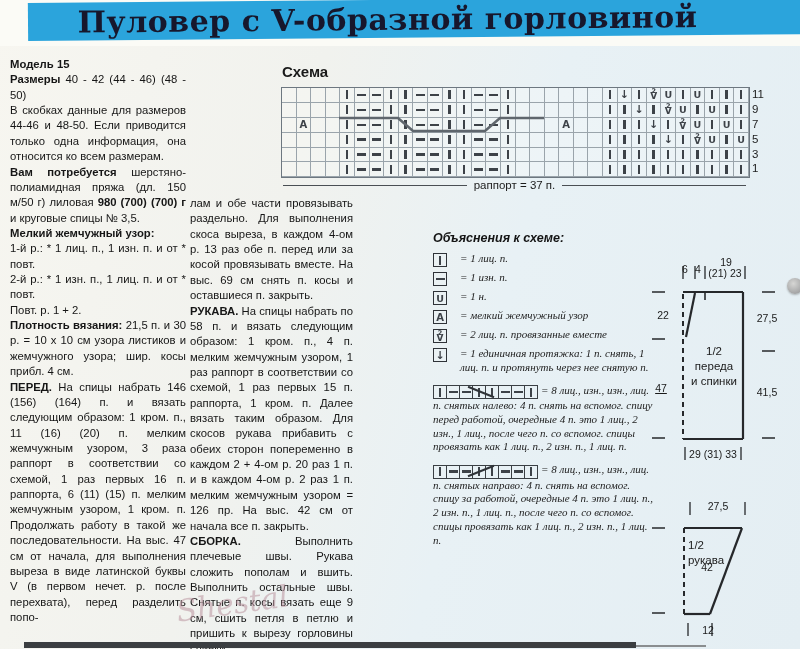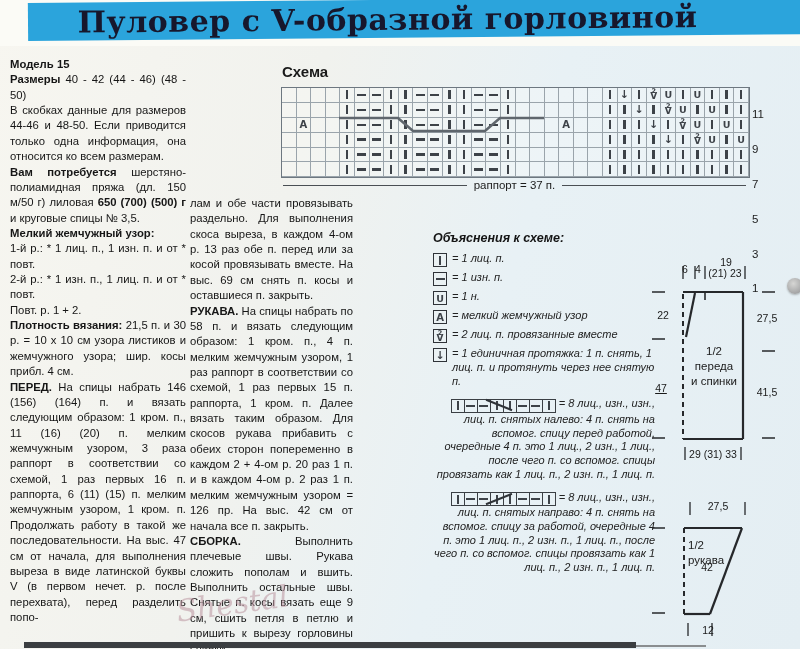--- a/index.html
+++ b/index.html
@@ -24,30 +24,30 @@
   .sym-k::after{content:"";width:2.4px;height:9px;background:#3d4248;}
   .sym-p::after{content:"";width:9px;height:2.4px;background:#3d4248;}
   .sym-U::after{content:"U";font:600 9.5px "DejaVu Sans",sans-serif;color:#3d4248;}
   .sym-A::after{content:"A";font:700 10px "DejaVu Sans",sans-serif;color:#3d4248;}
   .sym-d::after{content:"\2193";font:700 11px "DejaVu Sans",sans-serif;color:#3d4248;}
   .sym-t::after{content:"V";font:700 9px "DejaVu Sans",sans-serif;color:#3d4248;margin-top:3px;}
   .sym-t::before{content:"2";position:absolute;top:-1px;left:50%;transform:translateX(-50%);
                  font:600 6.5px "DejaVu Sans",sans-serif;color:#3d4248;}
   .cable-overlay{position:absolute;left:281px;top:87px;pointer-events:none;}
   .rownums{position:absolute;left:752px;top:87px;}
-  .rownum{height:14.9px;line-height:14.9px;font-size:11.5px;color:#1d1d1d;margin-top:20px;}
+  .rownum{height:14.9px;line-height:14.9px;font-size:11.5px;color:#1d1d1d;}
   .rapport{position:absolute;left:283px;top:179px;width:463px;display:flex;align-items:center;
            gap:7px;font-size:11.5px;color:#1b1b1b;}
   .rline{flex:1;border-top:1.6px solid #4a4f54;height:0;}
   .legend-heading{position:absolute;left:433px;top:231px;font-size:12.5px;font-weight:bold;
                   font-style:italic;color:#141414;}
   .legend-list{position:absolute;left:433px;top:252px;width:222px;font-size:11px;line-height:1.25;}
   .ltext{font-style:italic;color:#222;}
-  .legend-item{display:flex;gap:5px;margin-bottom:4px;}
-  .legend-item.block{display:block;margin-top:9px;text-align:right;}
+  .legend-item{display:flex;gap:13px;margin-bottom:4px;font-family:Liberation Serif, serif;}
+  .legend-item.block{display:block;margin-top:9px;}
   .lbox{flex:0 0 auto;width:12px;height:12px;border:1.6px solid #2f3338;position:relative;
         display:inline-flex;align-items:center;justify-content:center;margin-top:1px;background:#fff0;}
   .strip{display:inline-flex;position:relative;vertical-align:-3px;margin-right:3px;}
   .lcell{width:12px;height:12px;border:1px solid #3a3f44;border-left:none;position:relative;
          display:inline-flex;align-items:center;justify-content:center;}
   .lcell:first-child{border-left:1px solid #3a3f44;}
   .slash{position:absolute;top:5.5px;left:34px;width:28px;height:2.2px;background:#2f3338;}
   .slash.left{transform:rotate(22deg);}
   .slash.right{transform:rotate(-22deg);}
   .schematic{position:absolute;width:152px;}
@@ -70,21 +70,21 @@
   <div class="top-strip"></div>
 
   <div class="banner">
     <h1>Пуловер с V-образной горловиной</h1>
   </div>
 
   <div class="textcol col-left">
       <p class="para"><b>Модель 15</b></p>
       <p class="para"><b>Размеры </b>40 - 42 (44 - 46) (48 - 50)</p>
       <p class="para">В скобках данные для размеров 44-46 и 48-50. Если приводится только одна информация, она относится ко всем размерам.</p>
-      <p class="para"><b>Вам потребуется </b>шерстяно-полиамидная пряжа (дл. 150 м/50 г) лиловая <b>650 (700) (500) г</b> и круговые спицы № 3,5.</p>
+      <p class="para"><b>Вам потребуется </b>шерстяно-полиамидная пряжа (дл. 150 м/50 г) лиловая <b>980 (700) (700) г</b> и круговые спицы № 3,5.</p>
       <p class="para"><b>Мелкий жемчужный узор:</b></p>
       <p class="para">1-й р.: * 1 лиц. п., 1 изн. п. и от * повт.</p>
       <p class="para">2-й р.: * 1 изн. п., 1 лиц. п. и от * повт.</p>
       <p class="para">Повт. р. 1 + 2.</p>
       <p class="para"><b>Плотность вязания: </b>21,5 п. и 30 р. = 10 х 10 см узора листиков и жемчужного узора; шир. косы прибл. 4 см.</p>
       <p class="para"><b>ПЕРЕД. </b>На спицы набрать 146 (156) (164) п. и вязать следующим образом: 1 кром. п., 11 (16) (20) п. мелким жемчужным узором, 3 раза раппорт в соответствии со схемой, 1 раз первых 16 п. раппорта, 6 (11) (15) п. мелким жемчужным узором, 1 кром. п. Продолжать работу в такой же последовательности. На выс. 47 см от начала, для выполнения выреза в виде латинской буквы V (в первом нечет. р. после перехвата), перед разделить попо-</p>
     </div>
   <div class="textcol col-mid">
       <p class="para">лам и обе части провязывать раздельно. Для выполнения скоса выреза, в каждом 4-ом р. 13 раз обе п. перед или за косой провязывать вместе. На выс. 69 см снять п. косы и оставшиеся п. закрыть.</p>
       <p class="para"><b>РУКАВА. </b>На спицы набрать по 58 п. и вязать следующим образом: 1 кром. п., 4 п. мелким жемчужным узором, 1 раз раппорт в соответствии со схемой, 1 раз первых 15 п. раппорта, 1 кром. п. Далее вязать таким образом. Для скосов рукава прибавить с обеих сторон попеременно в каждом 2 + 4-ом р. 20 раз 1 п. и в каждом 4-ом р. 2 раз 1 п. мелким жемчужным узором = 126 пр. На выс. 42 см от начала все п. закрыть.</p>

